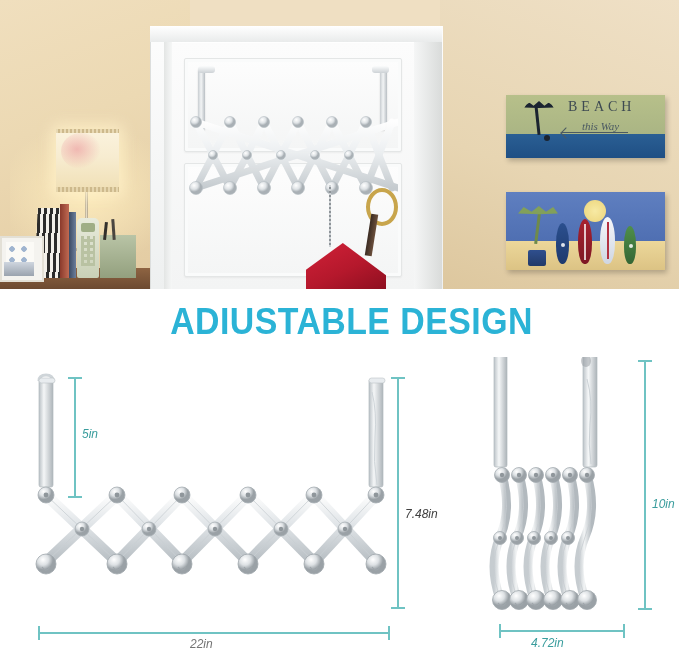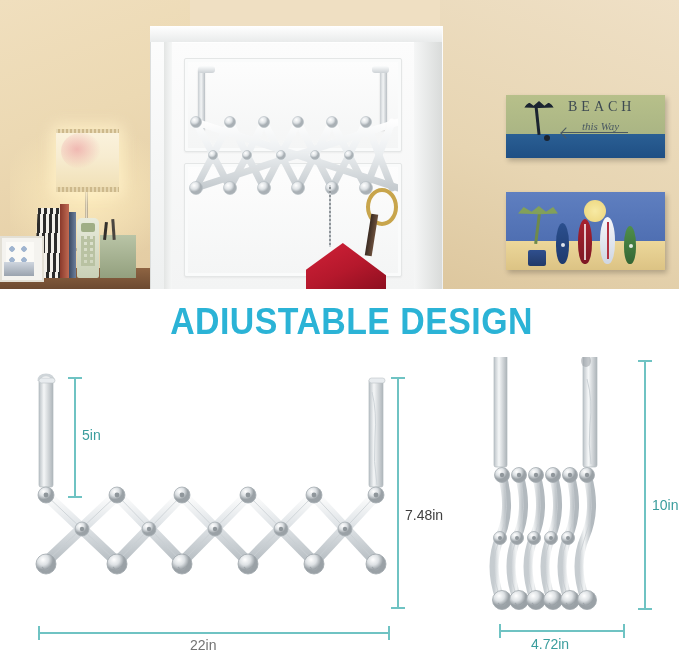--- a/index.html
+++ b/index.html
@@ -146,22 +146,22 @@
   #bottom{position:absolute;left:0;top:289px;width:541px;height:378px;background:#fff;margin-left:12px;}
   #title{position:absolute;left:0;top:12px;width:679px;text-align:center;
     font-size:36px;font-weight:700;letter-spacing:.5px;
     font-family:"Liberation Sans", sans-serif;
     transform:scaleX(.94);}
 
   .dim-line-v{position:absolute;width:2px;}
   .dim-line-h{position:absolute;height:2px;}
   .dim-cap-h{position:absolute;width:14px;height:2px;}
   .dim-cap-v{position:absolute;width:2px;height:14px;}
-  .dim-label{position:absolute;font-size:14px;font-weight:400;white-space:nowrap;
-    font-family:"Liberation Sans", sans-serif;}
+  .dim-label{position:absolute;font-size:12px;font-weight:400;white-space:nowrap;
+    font-family:"Liberation Sans", sans-serif;font-style:italic;}
 
   svg{display:block;}
 </style>
 </head>
 <body>
 
 <div id="root">
 
   <div id="photo">
 

